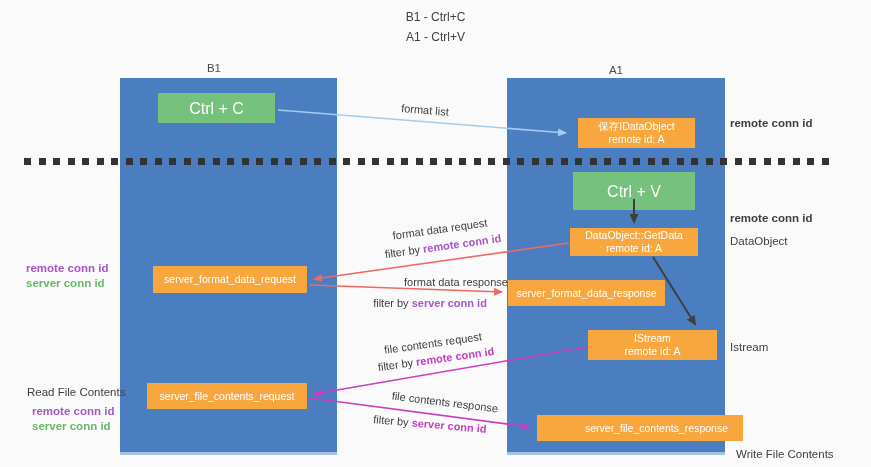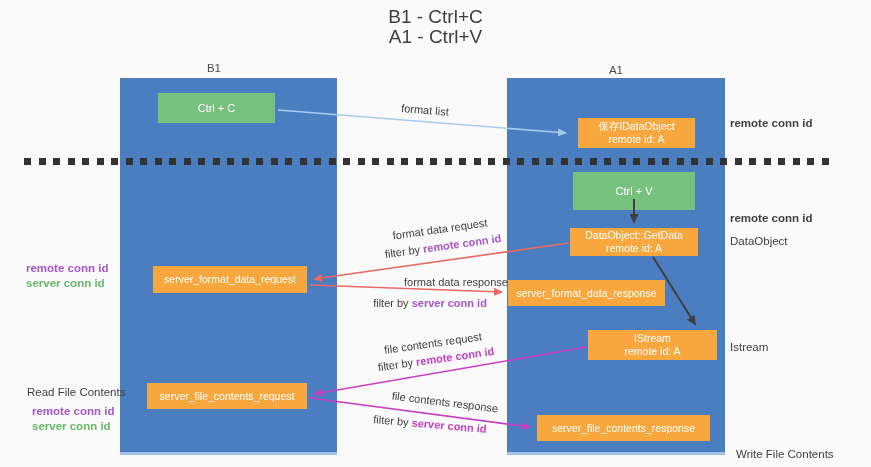--- a/index.html
+++ b/index.html
@@ -12,21 +12,21 @@
     width: 871px;
     height: 467px;
     background: var(--bg, #fafafa);
     overflow: hidden;
   }
   .abs { position: absolute; }
 
   .title {
     left: 0; top: 7px; width: 871px;
     text-align: center;
-    font-size: 19px; line-height: 20px;
+    font-size: 12px; line-height: 20px;
     color: var(--text-dark, #3f3f3f);
   }
 
   .col-header {
     text-align: center;
     font-size: 11.5px; line-height: 13.5px;
     color: #4a4a4a;
   }
 
   .column {
@@ -39,21 +39,21 @@
     background: repeating-linear-gradient(to right, #333333 0 7px, transparent 7px 14.5px);
   }
 
   .box {
     display: flex; align-items: center; justify-content: center;
     text-align: center;
     color: #ffffff;
     font-size: 10.5px; line-height: 13px;
   }
   .box.orange { background: var(--box-orange, #f8a73e); text-align: center; }
-  .box.green  { background: var(--box-green, #77c17e); font-size: 11px; }
+  .box.green  { background: var(--box-green, #77c17e); font-size: 16px; }
 
   .note {
     font-size: 11px; line-height: 14px;
     color: var(--text-dark, #3f3f3f);
     white-space: nowrap;
   }
   .note.centered { transform: translate(-50%, -50%); }
   .rot-up   { transform: translate(-50%, -50%) rotate(-8deg); }
   .rot-dn4  { transform: translate(-50%, -50%) rotate(4.5deg); }
   .rot-dn7  { transform: translate(-50%, -50%) rotate(7deg); }
@@ -133,21 +133,21 @@
     <span>
       <span>IStream</span><br>
       <span>remote id: A</span>
     </span>
   </div>
 
   <div class="abs box orange" style="left:147px; top:383px; width:160px; height:26px;">
     <span>server_file_contents_request</span>
   </div>
 
-  <div class="abs box orange" style="left:537px; top:415px; width:173px; height:26px;">
+  <div class="abs box orange" style="left:537px; top:415px; width:173px; height:26px;padding-left:33px;">
     <span>server_file_contents_response</span>
   </div>
 
   <div class="abs note rot-dn4" style="left:425px; top:110px;">
     <span>format list</span>
   </div>
 
   <div class="abs note rot-up" style="left:440px; top:229px;">
     <span>format data request</span>
   </div>

